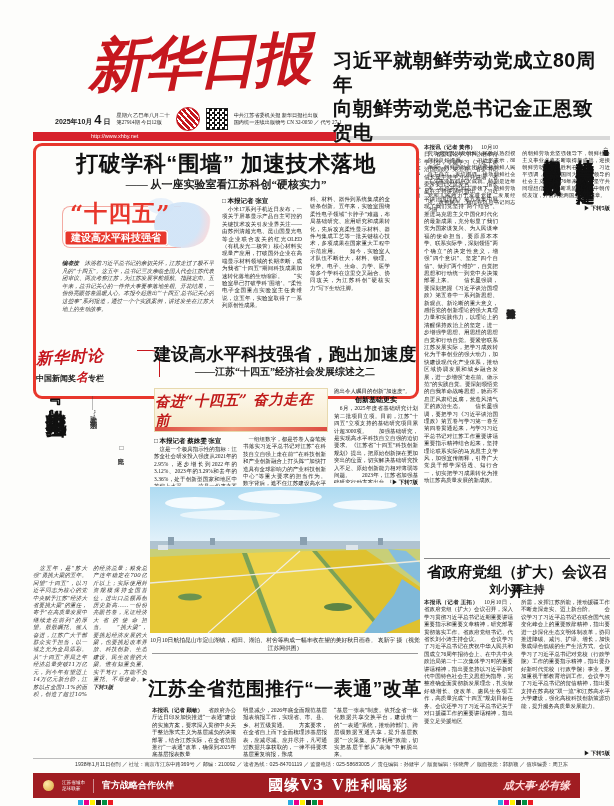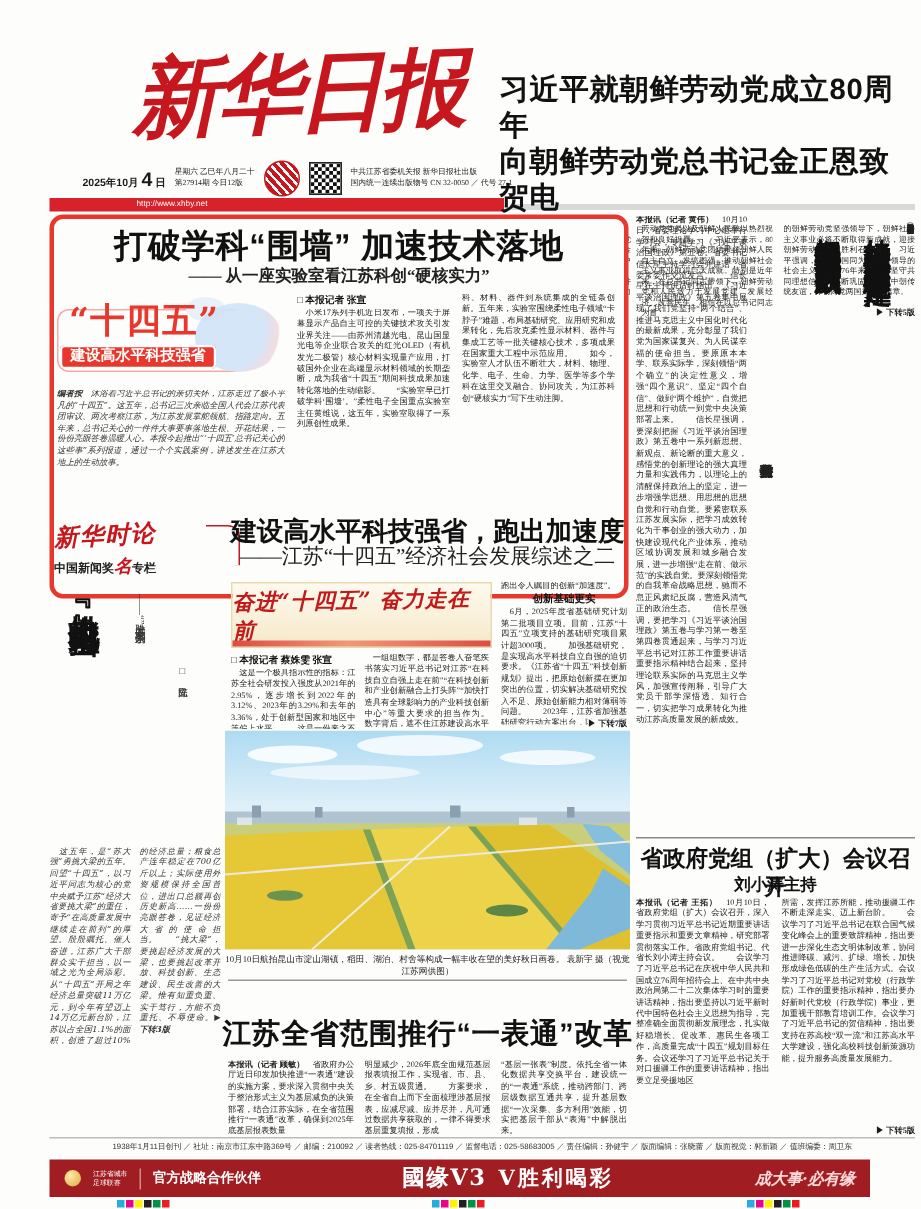--- a/index.html
+++ b/index.html
@@ -32,21 +32,21 @@
   
   .top-article{left:333px;top:20px;width:277px;margin-top:28px;}
   .top-headline{font-family:"Liberation Sans",sans-serif;font-weight:bold;font-size:19.5px;line-height:24px;
     letter-spacing:.5px;color:#111;}
   .top-cols{position:relative;margin-top:6px;display:flex;gap:7px;}
   .top-col{width:88px;height:62px;}
   .top-jump{position:absolute;right:0;bottom:0;}
 
   
   .feature-box{left:33px;top:143px;width:386px;height:256px;border:3px solid #e8372c;border-radius:9px;
-    box-sizing:border-box;padding:5px 2px;background:#fdfdfb;}
+    box-sizing:border-box;padding:5px 26px;background:#fdfdfb;}
   .feature-headline{font-family:"Liberation Sans",sans-serif;font-weight:900;font-size:22px;line-height:26px;
     text-align:center;letter-spacing:.5px;color:#111;}
   .feature-subtitle{font-weight:bold;font-size:11px;line-height:15px;text-align:center;color:#222;}
   .feature-body{display:flex;gap:8px;margin-top:4px;}
   .feature-left{width:152px;flex:0 0 auto;}
   .plan-graphic{position:relative;height:64px;overflow:hidden;}
   .blob1{position:absolute;right:2px;top:6px;width:58px;height:46px;border-radius:50%;
     background:radial-gradient(circle at 35% 40%,#cfe3f7 0 55%,#f2d9de 75%,transparent 78%);opacity:.9;}
   .blob2{position:absolute;right:40px;top:2px;width:26px;height:16px;border-radius:50%;background:#e8f1fa;}
   .plan-badge{position:absolute;left:8px;top:2px;font-family:"DejaVu Serif",serif;font-weight:900;
@@ -83,21 +83,21 @@
   .tdl-head{position:absolute;left:6px;top:0;height:168px;font-weight:900;font-size:21px;letter-spacing:1px;
     font-family:"DejaVu Serif",serif;color:#111;}
   .tdl-series{position:absolute;left:52px;top:4px;height:160px;font-size:7px;color:#333;}
   .tdl-byline{position:absolute;left:80px;top:52px;height:70px;font-size:6.5px;color:#333;}
   .tdl-body{left:33px;top:565px;width:114px;height:186px;column-count:2;column-gap:6px;}
 
   
   .keji{left:152px;top:344px;width:266px;height:142px;}
   .keji-head{font-family:"Liberation Sans",sans-serif;font-weight:900;font-size:17.5px;line-height:21px;
     text-align:center;color:#111;}
-  .keji-sub{font-weight:normal;font-size:14px;line-height:14px;text-align:center;color:#222;}
+  .keji-sub{font-weight:bold;font-size:10px;line-height:14px;text-align:center;color:#222;}
   .banner{position:absolute;left:2px;top:44px;width:172px;height:42px;border:1px solid #e7d9ae;
     background:linear-gradient(#fdf9ee,#f6e9c9);display:flex;align-items:center;justify-content:center;}
   .banner-text{font-family:"DejaVu Serif",serif;font-style:italic;font-weight:900;font-size:14.5px;
     color:#c01a1a;letter-spacing:.5px;transform:rotate(-1deg);}
   .banner-ribbon{position:absolute;left:0;bottom:0;width:100%;height:4px;
     background:linear-gradient(90deg,#d8302a,#f08a6a 45%,#d8302a);opacity:.85;}
   .keji-c12{position:absolute;top:92px;width:83px;height:50px;}
   .keji-c3{position:absolute;right:0;top:44px;width:84px;height:98px;}
   .keji-subhead{font-weight:900;font-size:7px;text-align:center;line-height:10px;color:#111;
     font-family:"Liberation Sans",sans-serif;}

